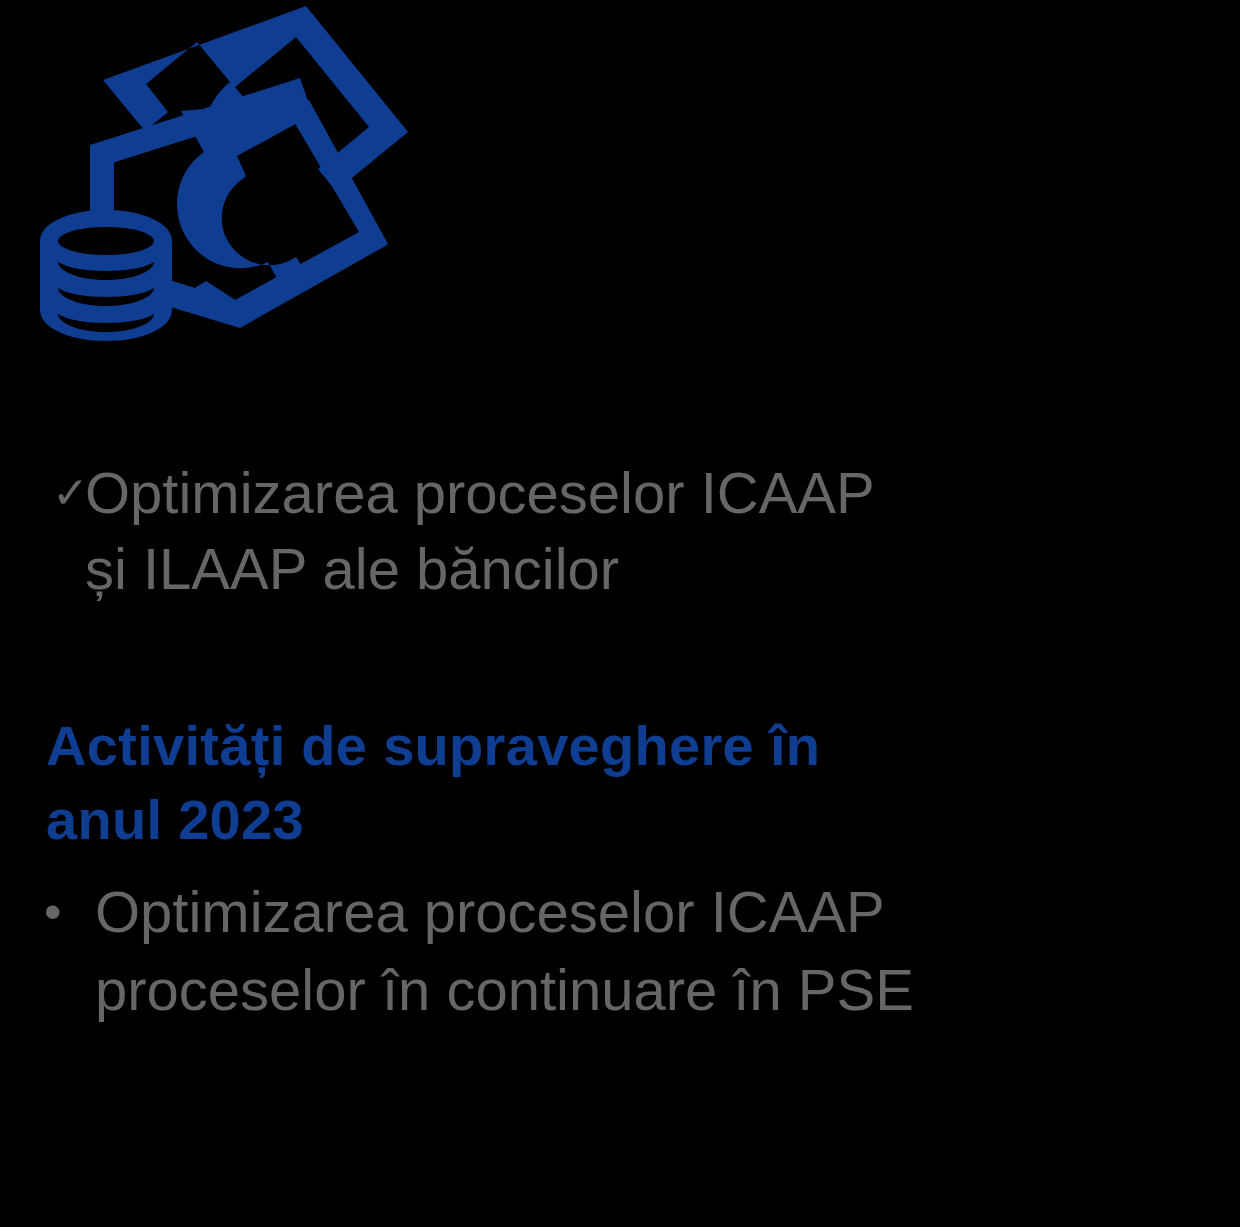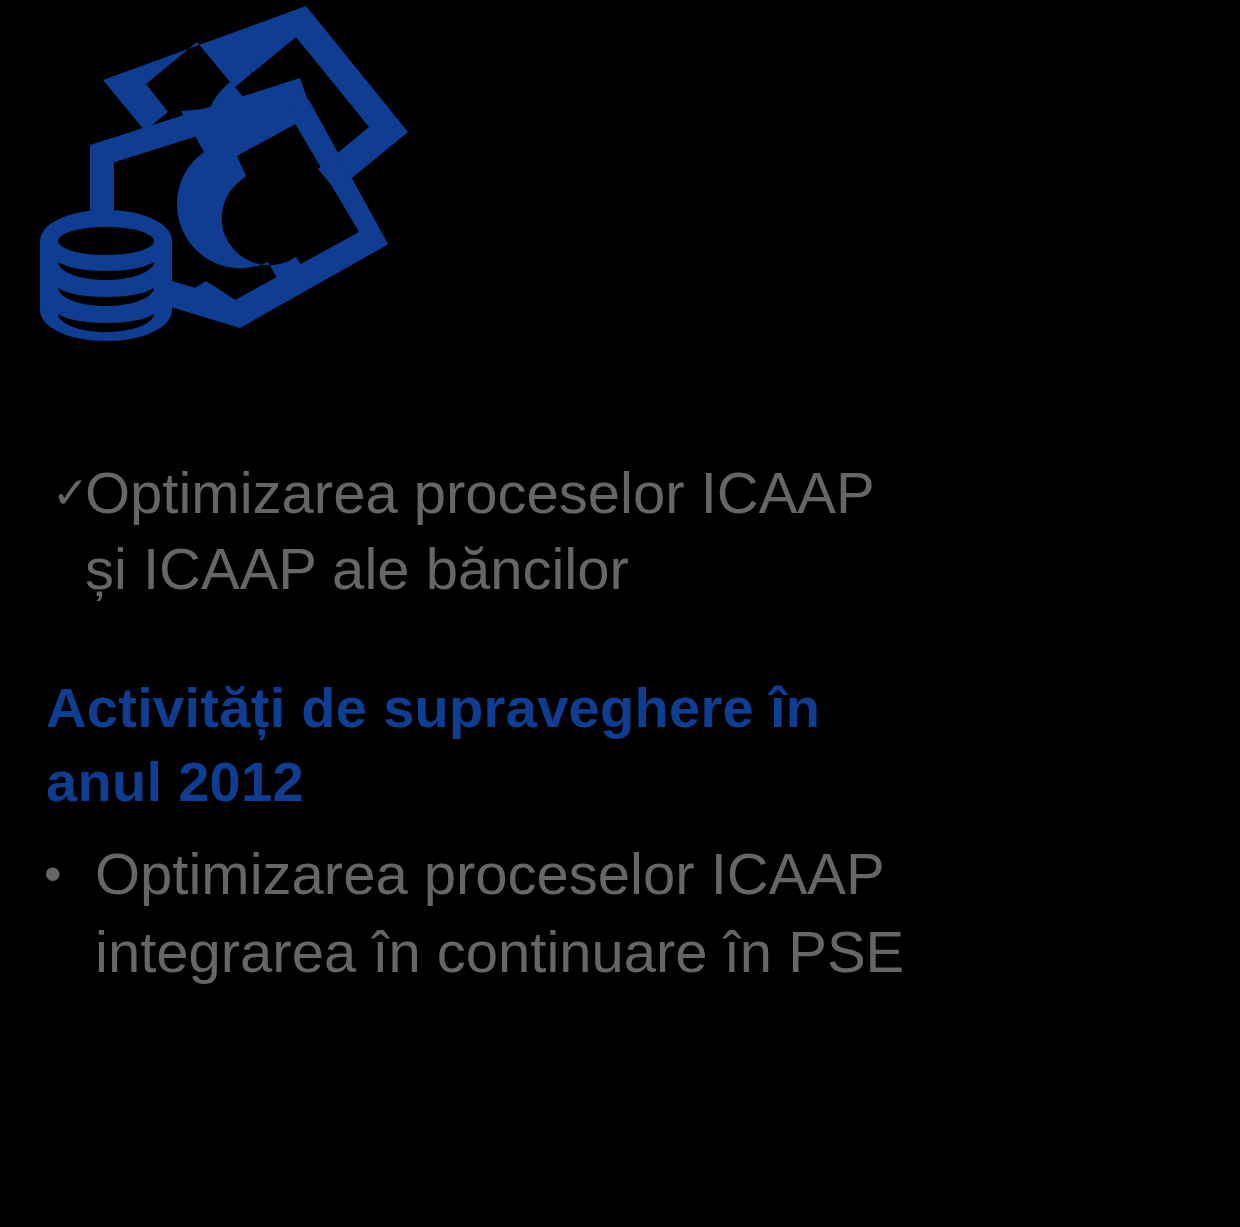--- a/index.html
+++ b/index.html
@@ -56,21 +56,21 @@
   #check-bullet .bullet-text {
     font-size: 58px;
     line-height: 76px;
     color: #666666;
     letter-spacing: 0px;
     max-width: 1040px;
   }
 
   
   #section-heading {
-    margin-top: 64px;
+    margin-top: 102px;
     padding-left: 46px;
     color: #0F3D91;
     font-size: 56px;
     font-weight: bold;
     line-height: 74px;
     letter-spacing: 0.3px;
     max-width: 1100px;
   }
 
   
@@ -164,30 +164,30 @@
     </g>
   </svg>
 </div>
 
 <div id="content">
 
   <div class="bullet-row" id="check-bullet">
     <span class="bullet-marker">✓</span>
     <span class="bullet-text">
       <span class="nowrapline">Optimizarea proceselor ICAAP</span>
-      <span class="nowrapline">și ICAAP ale băncilor</span>
+      <span class="nowrapline">și ILAAP ale băncilor</span>
     </span>
   </div>
 
   <div id="section-heading">
     <span class="nowrapline">Activități de supraveghere în</span>
-    <span class="nowrapline">anul 2012</span>
+    <span class="nowrapline">anul 2023</span>
   </div>
 
   <div class="bullet-row" id="dot-bullet">
     <span class="bullet-marker">•</span>
     <span class="bullet-text">
       <span class="nowrapline">Optimizarea proceselor ICAAP</span>
-      <span class="nowrapline">integrarea în continuare în PSE</span>
+      <span class="nowrapline">proceselor în continuare în PSE</span>
     </span>
   </div>
 
 </div>
 
 </body></html>

